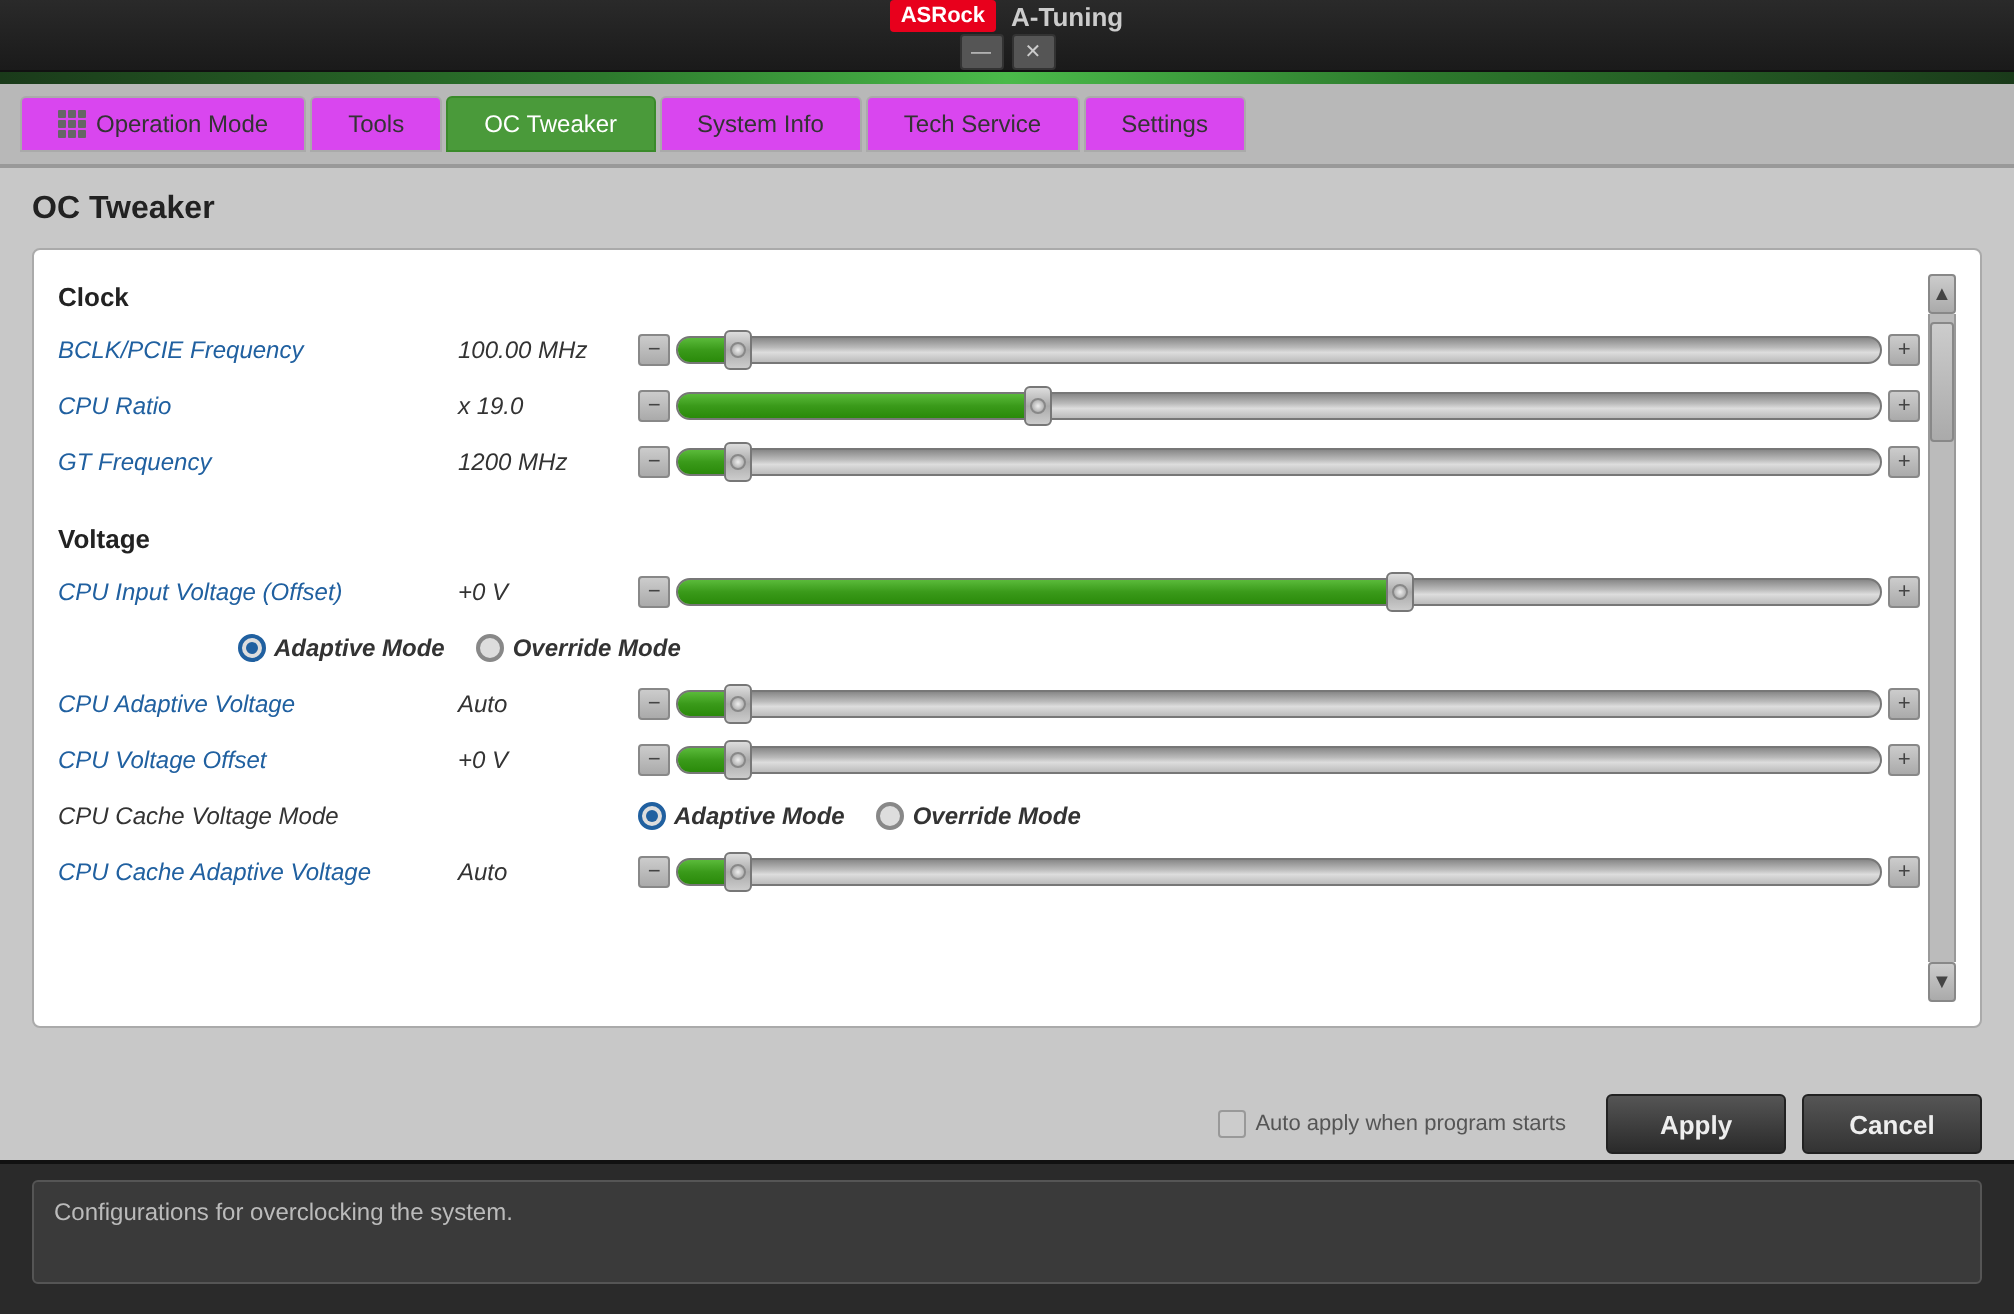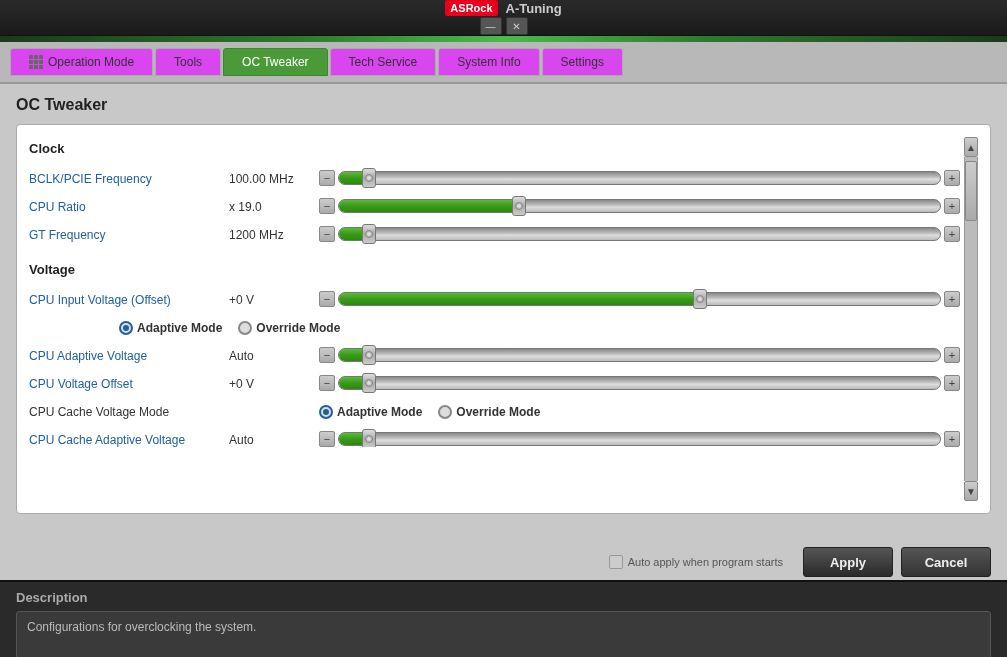--- a/index.html
+++ b/index.html
@@ -138,23 +138,24 @@
       font-size: 13px;
       font-weight: bold;
       color: #222;
       margin-bottom: 8px;
       margin-top: 4px;
     }
 
     
     .row {
       display: flex;
-      align-items: flex-end;
+      align-items: center;
       margin-bottom: 6px;
       min-height: 22px;
+      font-style: italic;
     }
     .row-label {
       width: 200px;
       color: #2060a0;
       font-size: 12px;
       flex-shrink: 0;
     }
     .row-label.dark { color: #333; }
     .row-value {
       width: 90px;
@@ -410,24 +411,24 @@
     </span>
     <span>Operation Mode</span>
   </div>
   <div class="tab">
     <span>Tools</span>
   </div>
   <div class="tab active">
     <span>OC Tweaker</span>
   </div>
   <div class="tab">
+    <span>System Info</span>
+  </div>
+  <div class="tab">
     <span>Tech Service</span>
-  </div>
-  <div class="tab">
-    <span>System Info</span>
   </div>
   <div class="tab">
     <span>Settings</span>
   </div>
 </div>
 
 <div class="main-content">
   <div class="page-title">OC Tweaker</div>
 
   <div class="oc-panel">
@@ -578,17 +579,16 @@
 <div class="bottom-bar">
   <div class="auto-apply">
     <div class="checkbox-box"></div>
     <span>Auto apply when program starts</span>
   </div>
   <button class="action-btn apply">Apply</button>
   <button class="action-btn">Cancel</button>
 </div>
 
 <div class="description-panel">
-  <div class="desc-title">Description</div>
   <div class="desc-box">
     <span>Configurations for overclocking the system.</span>
   </div>
 </div>
 
 </body></html>

